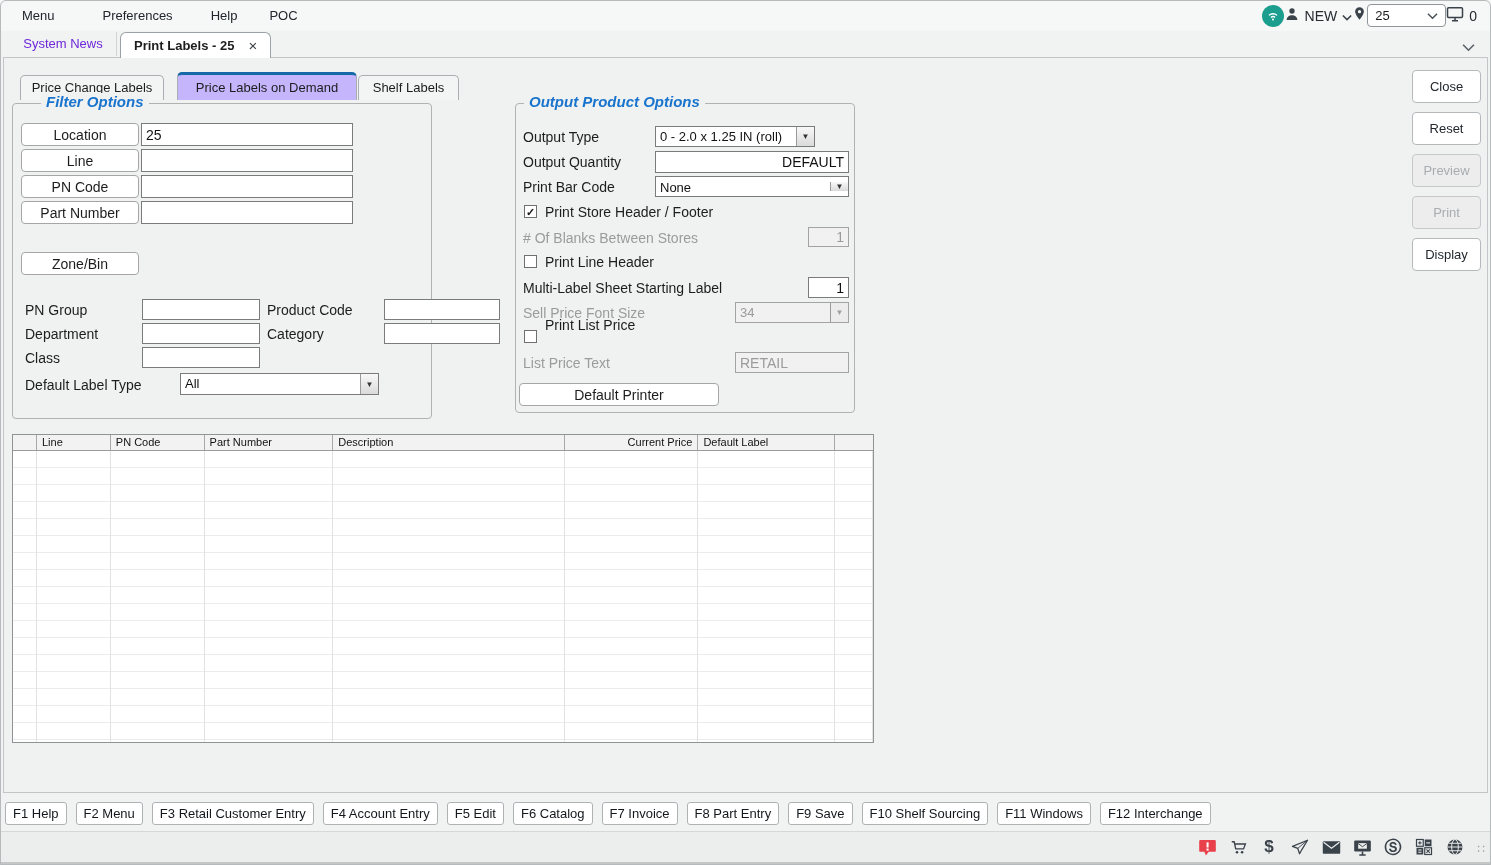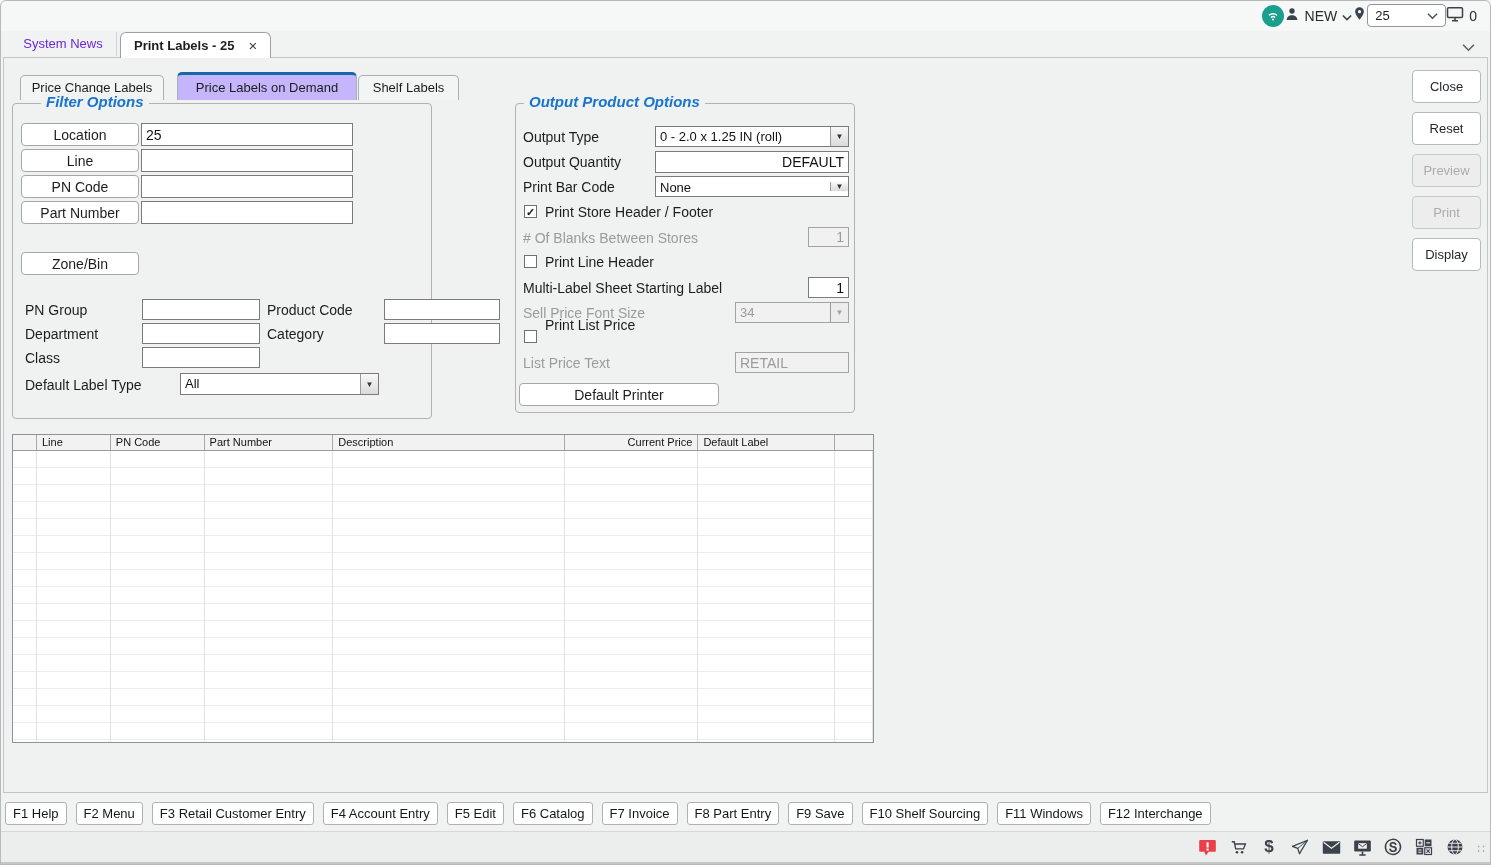--- a/index.html
+++ b/index.html
@@ -92,20 +92,26 @@
   .sicon{display:flex;align-items:center;justify-content:center;width:20px;height:20px;}
   .sicon.text{font-size:17px;font-weight:bold;color:#3a424a;}
   .grip{position:absolute;right:5px;top:10px;color:#9aa0a0;font-size:12px;letter-spacing:1px;}
 </style>
 </head>
 <body>
 
 <div class="frame"></div>
 
 <div class="menubar">
+  <div class="menu-items">
+    <span class="menu-item mi-0">Menu</span>
+    <span class="menu-item mi-1">Preferences</span>
+    <span class="menu-item mi-2">Help</span>
+    <span class="menu-item mi-3">POC</span>
+  </div>
   <div class="menu-right">
     <span class="wifi-badge">
       <svg viewBox="0 0 24 24" width="14" height="14">
           <path d="M5 11a10 10 0 0 1 14 0" stroke="#fff" stroke-width="2.2" fill="none"></path>
           <path d="M8.5 14.5a5 5 0 0 1 7 0" stroke="#fff" stroke-width="2.2" fill="none"></path>
           <circle cx="12" cy="18" r="1.7" fill="#fff"></circle>
         </svg>
     </span>
     <span class="user-group">
       <span><svg viewBox="0 0 24 24" width="16" height="16">
@@ -190,21 +196,21 @@
     <div class="abs combo" style="left:167px;top:269px;width:199px;height:22px;">
       <span class="txt">All</span>
       <span class="arrow">▼</span>
     </div>
   </div>
 
   <div class="gb gb-output">
     <span class="gb-legend">Output Product Options</span>
 
     <span class="abs plain-label" style="left:7px;top:25px;">Output Type</span>
-    <div class="abs combo" style="left:139px;top:22px;width:194px;height:21px;">
+    <div class="abs combo" style="left:139px;top:22px;width:160px;height:21px;">
       <span class="txt">0 - 2.0 x 1.25 IN (roll)</span>
       <span class="arrow">▼</span>
     </div>
 
     <span class="abs plain-label" style="left:7px;top:50px;">Output Quantity</span>
     <input class="abs tbox right" style="left: 139px; top: 47px; width: 194px; height: 22px;" value="DEFAULT">
 
     <span class="abs plain-label" style="left:7px;top:75px;">Print Bar Code</span>
     <div class="abs combo" style="left:139px;top:72px;width:194px;height:21px;align-items:center;">
       <span class="txt">None</span>

